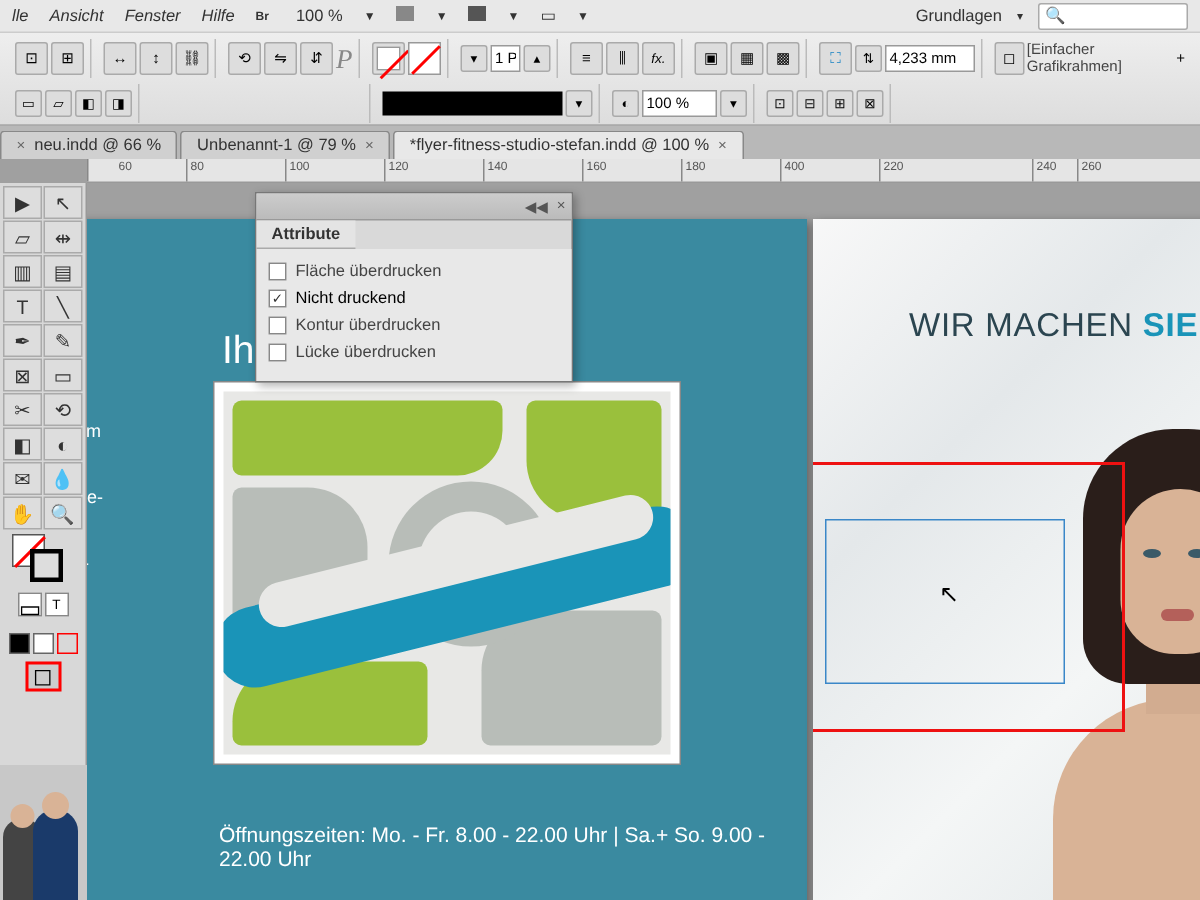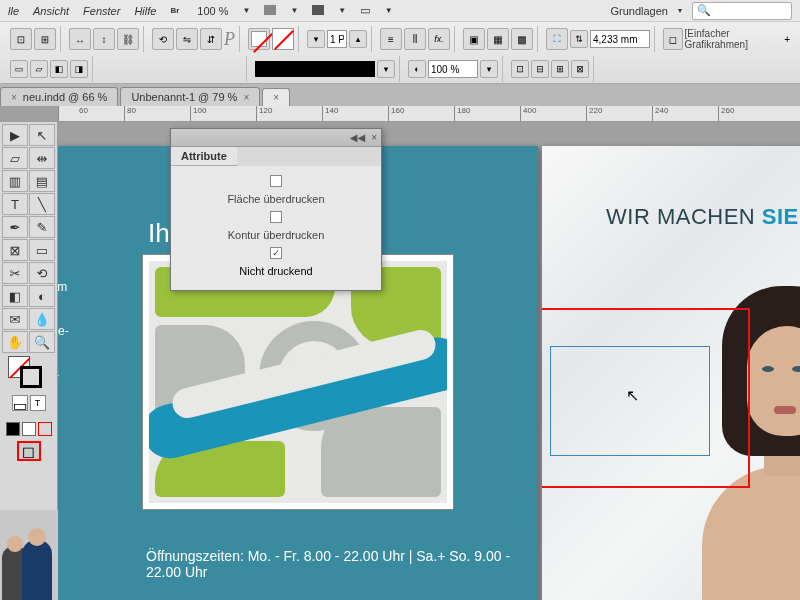--- a/index.html
+++ b/index.html
@@ -68,21 +68,21 @@
 .page-right .red-frame { position: absolute; top: 162px; left: -26px; width: 234px; height: 180px; border: 2px solid #e11; }
 .page-right .blue-frame { position: absolute; top: 200px; left: 8px; width: 160px; height: 110px; border: 1px solid #3a87c8; }
 .page-right .cursor { position: absolute; top: 240px; left: 84px; font-size: 16px; color: #000; }
 
 
 .panel-attr { position: absolute; top: 128px; left: 170px; width: 212px; background: #d9d9d9; border: 1px solid #777; box-shadow: 2px 2px 6px rgba(0,0,0,.3); z-index: 50; font-size: 11px; }
 .panel-attr .pa-head { height: 18px; background: linear-gradient(#ccc,#bbb); display: flex; align-items: center; justify-content: flex-end; padding: 0 4px; gap: 6px; border-bottom: 1px solid #999; }
 .panel-attr .pa-head span { font-size: 10px; color: #555; }
 .panel-attr .pa-tab { background: #e4e4e4; padding: 3px 10px; border-bottom: 1px solid #aaa; font-weight: bold; color: #333; display: inline-block; }
 .panel-attr .pa-body { background: #e8e8e8; padding: 6px 8px 10px; }
-.panel-attr .pa-row { display: flex; align-items: center; gap: 6px; padding: 3px 0; color: #444; flex-direction: column; }
+.panel-attr .pa-row { display: flex; align-items: center; gap: 6px; padding: 3px 0; color: #444; }
 .panel-attr .pa-check { width: 12px; height: 12px; border: 1px solid #888; background: #fff; display: inline-flex; align-items: center; justify-content: center; font-size: 9px; }
 .panel-attr .pa-check.checked::after { content: '✓'; color: #333; }
 .map-green { position: absolute; background: #9ac03c; }
 .map-blue { position: absolute; background: #1a94b8; }
 .map-grey { position: absolute; background: #b8bdb8; }
 
 
 .woman { position: absolute; right: -40px; top: 120px; width: 260px; height: 360px; }
 .woman .hair { position: absolute; top: 20px; left: 60px; width: 130px; height: 170px; background: #2a1e1a; border-radius: 60px 60px 30px 30px; }
 .woman .face { position: absolute; top: 60px; left: 85px; width: 80px; height: 110px; background: #d9b396; border-radius: 40px 40px 36px 36px; }
@@ -207,35 +207,36 @@
 <div class="tabstrip">
   <div class="tab">
     <span class="close">×</span>
     <span>neu.indd @ 66 %</span>
   </div>
   <div class="tab">
     <span>Unbenannt-1 @ 79 %</span>
     <span class="close">×</span>
   </div>
   <div class="tab active">
+    <span>*flyer-fitness-studio-stefan.indd @ 100 %</span>
     <span class="close">×</span>
   </div>
 </div>
 
 <div class="ruler-h" id="ruler-h">
     <div class="tick" style="left: 0px; padding-left: 20px;">60</div>
     <div class="tick" style="left: 66px;">80</div>
     <div class="tick" style="left: 132px;">100</div>
     <div class="tick" style="left: 198px;">120</div>
     <div class="tick" style="left: 264px;">140</div>
     <div class="tick" style="left: 330px;">160</div>
     <div class="tick" style="left: 396px;">180</div>
     <div class="tick" style="left: 462px;">400</div>
     <div class="tick" style="left: 528px;">220</div>
-    <div class="tick" style="left: 594px;">240</div>
+    <div class="tick" style="left: 630px;">240</div>
     <div class="tick" style="left: 660px;">260</div>
   </div>
 
 <div class="left-panel">
   <div class="toolbox">
     <div class="tool">▶</div>
     <div class="tool">↖</div>
     <div class="tool">▱</div>
     <div class="tool">⇹</div>
     <div class="tool">▥</div>
@@ -334,21 +335,25 @@
     <span>◀◀</span>
     <span>×</span>
   </div>
   <div class="pa-tab">Attribute</div>
   <div class="pa-body">
     <div class="pa-row">
       <span class="pa-check"></span>
       <span>Fläche überdrucken</span>
     </div>
     <div class="pa-row">
+      <span class="pa-check checked"></span>
+      <span style="color:#000;">Nicht druckend</span>
+    </div>
+    <div class="pa-row">
       <span class="pa-check"></span>
       <span>Kontur überdrucken</span>
     </div>
     <div class="pa-row">
-      <span class="pa-check checked"></span>
-      <span style="color:#000;">Nicht druckend</span>
+      <span class="pa-check"></span>
+      <span>Lücke überdrucken</span>
     </div>
   </div>
 </div>
 
 </body></html>

